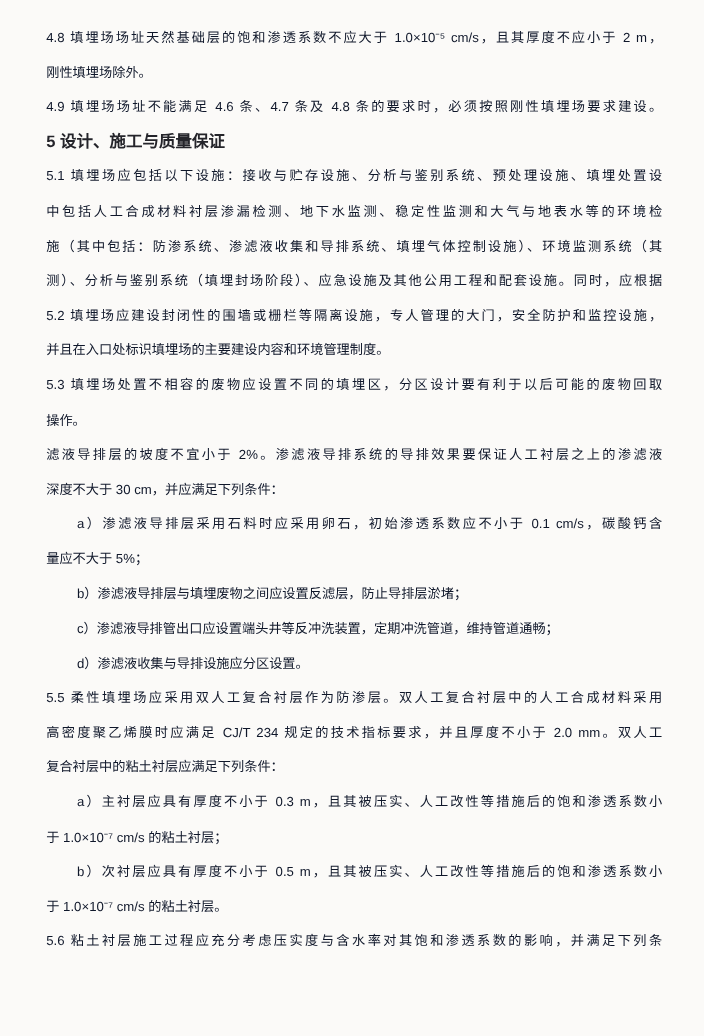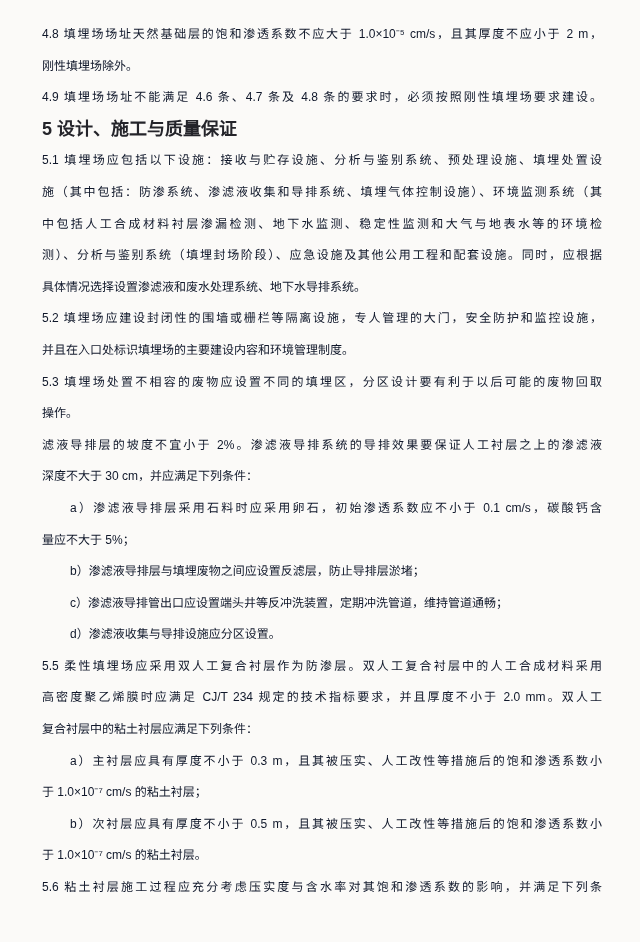--- a/index.html
+++ b/index.html
@@ -32,39 +32,38 @@
   }
   .line.fill {
     white-space: normal;
     text-align: justify;
     text-align-last: justify;
   }
   .line.indent { padding-left: 28px; }
   .line.heading {
     font-family: "Liberation Sans", "DejaVu Sans", sans-serif;
     font-weight: bold;
-    font-size: 18px;
+    font-size: 15px;
     color: #24242a;
     text-align-last: auto;
   }
 </style>
 </head>
 <body>
 
 <div class="page">
   <div class="doc">
       <div class="line fill">4.8 填埋场场址天然基础层的饱和渗透系数不应大于 1.0×10⁻⁵ cm/s，且其厚度不应小于 2 m，</div>
       <div class="line">刚性填埋场除外。</div>
       <div class="line fill">4.9 填埋场场址不能满足 4.6 条、4.7 条及 4.8 条的要求时，必须按照刚性填埋场要求建设。</div>
       <div class="line heading">5  设计、施工与质量保证</div>
       <div class="line fill">5.1 填埋场应包括以下设施：接收与贮存设施、分析与鉴别系统、预处理设施、填埋处置设</div>
+      <div class="line fill">中包括人工合成材料衬层渗漏检测、地下水监测、稳定性监测和大气与地表水等的环境检</div>
       <div class="line fill">施（其中包括：防渗系统、渗滤液收集和导排系统、填埋气体控制设施）、环境监测系统（其</div>
-      <div class="line fill">中包括人工合成材料衬层渗漏检测、地下水监测、稳定性监测和大气与地表水等的环境检</div>
       <div class="line fill">测）、分析与鉴别系统（填埋封场阶段）、应急设施及其他公用工程和配套设施。同时，应根据</div>
-      <div class="line">具体情况选择设置渗滤液和废水处理系统、地下水导排系统。</div>
       <div class="line fill">5.2 填埋场应建设封闭性的围墙或栅栏等隔离设施，专人管理的大门，安全防护和监控设施，</div>
       <div class="line">并且在入口处标识填埋场的主要建设内容和环境管理制度。</div>
       <div class="line fill">5.3 填埋场处置不相容的废物应设置不同的填埋区，分区设计要有利于以后可能的废物回取</div>
       <div class="line">操作。</div>
       <div class="line fill">滤液导排层的坡度不宜小于 2%。渗滤液导排系统的导排效果要保证人工衬层之上的渗滤液</div>
       <div class="line">深度不大于 30 cm，并应满足下列条件：</div>
       <div class="line indent fill">a）渗滤液导排层采用石料时应采用卵石，初始渗透系数应不小于 0.1 cm/s，碳酸钙含</div>
       <div class="line">量应不大于 5%；</div>
       <div class="line indent">b）渗滤液导排层与填埋废物之间应设置反滤层，防止导排层淤堵；</div>
       <div class="line indent">c）渗滤液导排管出口应设置端头井等反冲洗装置，定期冲洗管道，维持管道通畅；</div>

